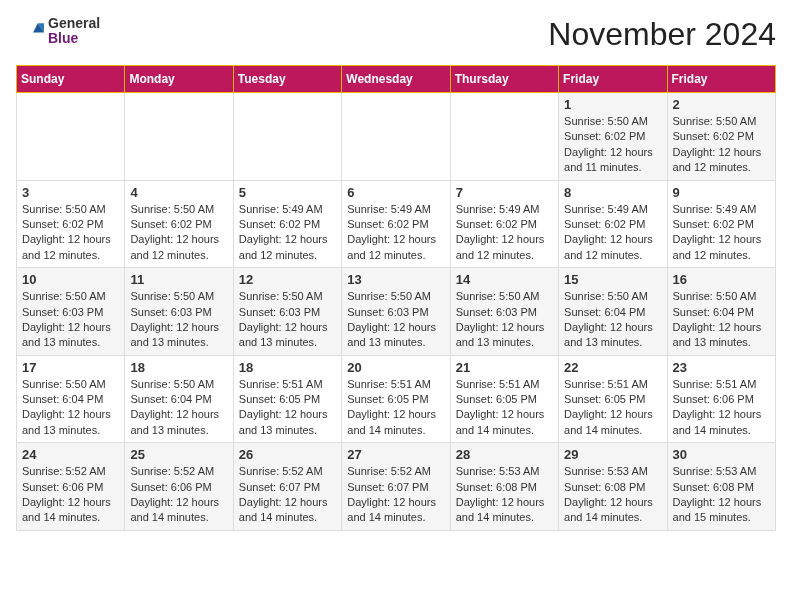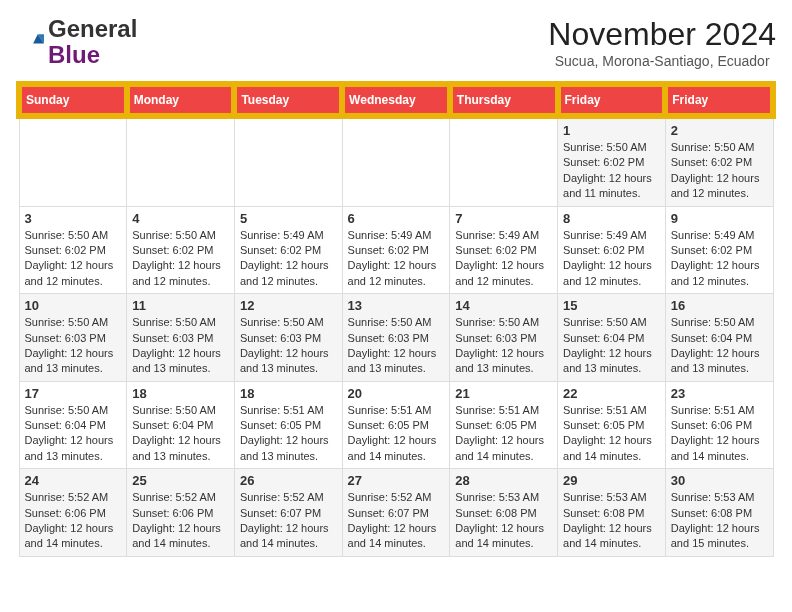--- a/index.html
+++ b/index.html
@@ -15,55 +15,55 @@
       justify-content: space-between;
       align-items: flex-start;
       margin-bottom: 12px;
     }
     .logo {
       display: flex;
       align-items: center;
       gap: 4px;
     }
     .logo-text {
-      font-size: 24px;
+      font-size: 14px;
       font-weight: bold;
       line-height: 1.1;
     }
     .logo-general { color: #333; }
     .logo-blue { color: #701a75; }
     .logo-icon {
       width: 28px;
       height: 28px;
     }
     .title-area {
-      text-align: center;
+      text-align: left;
     }
     .month-title {
       font-size: 32px;
       font-weight: normal;
       color: #222;
     }
     .subtitle {
       font-size: 14px;
       color: #555;
     }
     table {
       width: 100%;
       border-collapse: collapse;
       table-layout: fixed;
     }
     thead tr th {
-      background-color: #ef4444;
+      background-color: #be185d;
       color: #fff;
       font-size: 12px;
       font-weight: bold;
       padding: 6px 4px;
       text-align: left;
-      border: 6px solid #eab308;
+      border: 1px solid #eab308;
     }
     tbody tr td {
       vertical-align: top;
       padding: 4px 5px;
       border: 1px solid #ddd;
       font-size: 10px;
       color: #333;
       height: 80px;
       background: #fff;
     }
@@ -97,21 +97,20 @@
       <polygon points="28,8 36,8 36,20" fill="#2d7ab5"></polygon>
       <polygon points="28,8 36,20 22,20" fill="#1a5a9a"></polygon>
     </svg>
     <div class="logo-text">
       <div class="logo-general">General</div>
       <div class="logo-blue">Blue</div>
     </div>
   </div>
   <div class="title-area">
     <div class="month-title">November 2024</div>
-    <div class="subtitle">Sucua, Morona-Santiago, Ecuador</div>
   </div>
 </div>
 
 <table>
   <thead>
     <tr>
     <th>Sunday</th>
         <th>Monday</th>
         <th>Tuesday</th>
         <th>Wednesday</th>

